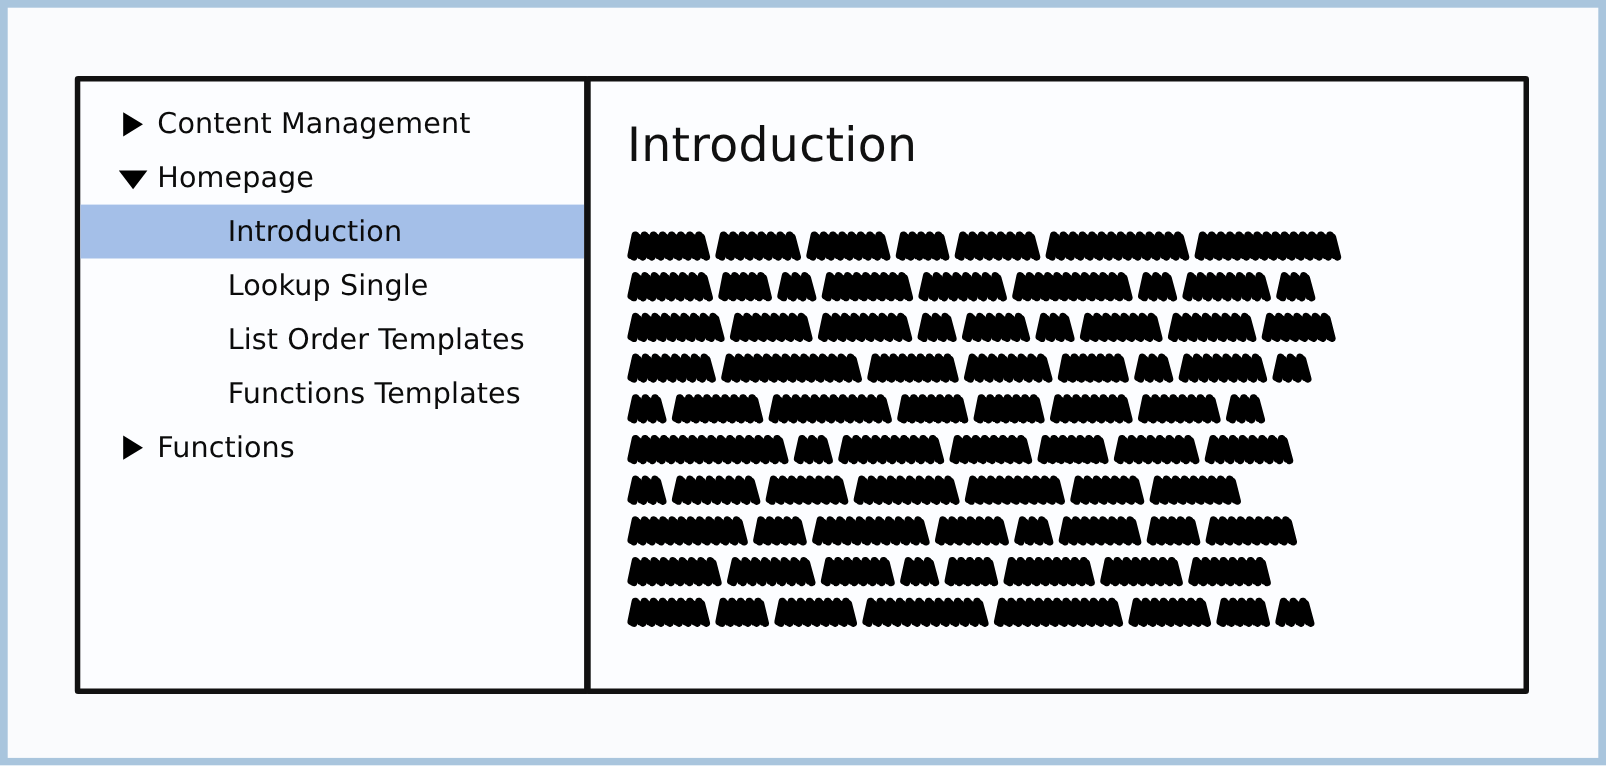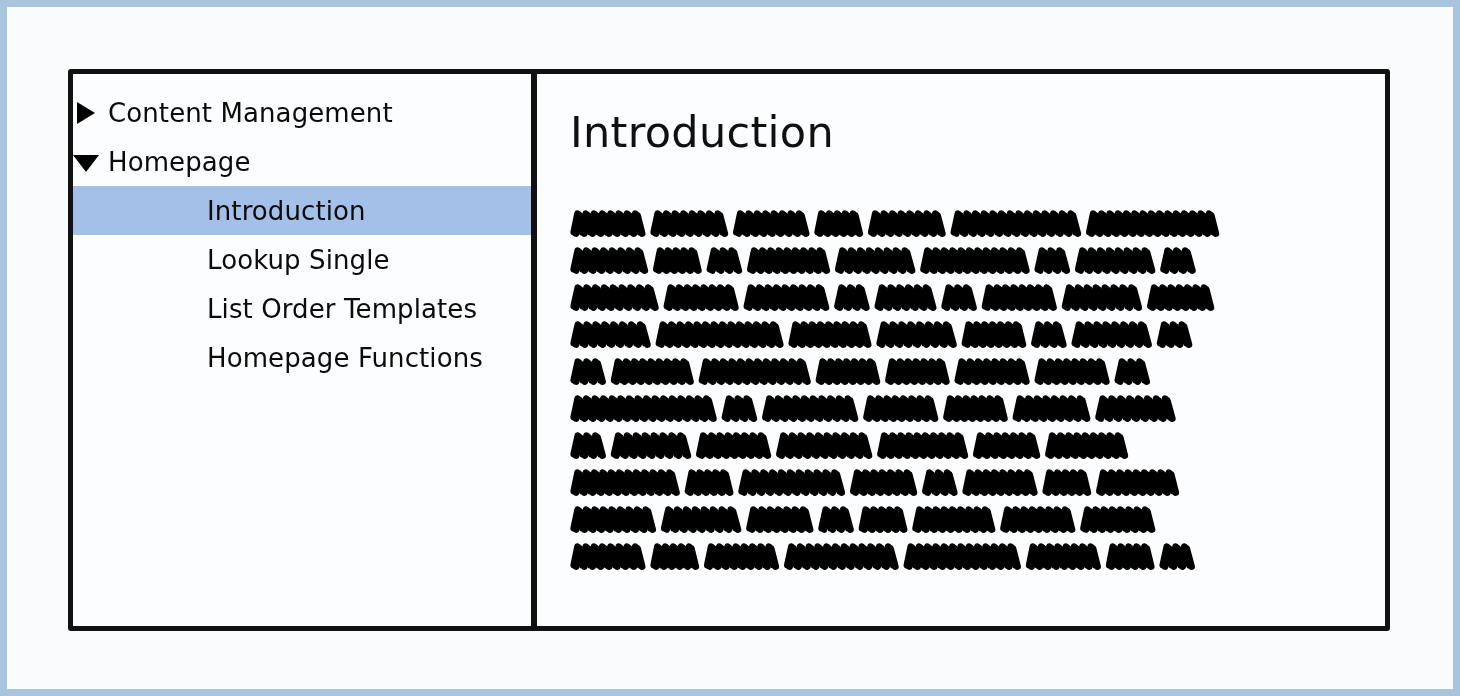--- a/index.html
+++ b/index.html
@@ -55,21 +55,21 @@
 
   .tree-row {
     position: relative;
     display: flex;
     align-items: center;
     height: 49px;
     box-sizing: border-box;
     cursor: default;
   }
 
-  .tree-row.level-0 { }
+  .tree-row.level-0 { padding-left: 35px; }
   .tree-row.level-1 { padding-left: 134px; }
 
   .tree-row.selected {
     background: #a4bfe8;
   }
 
   .disc {
     width: 26px;
     min-width: 26px;
     height: 26px;
@@ -154,21 +154,25 @@
         <div class="tree-row level-1 selected">
           <span class="tree-label">Introduction</span>
         </div>
         <div class="tree-row level-1">
           <span class="tree-label">Lookup Single</span>
         </div>
         <div class="tree-row level-1">
           <span class="tree-label">List Order Templates</span>
         </div>
         <div class="tree-row level-1">
-          <span class="tree-label">Homepage Functions</span>
+          <span class="tree-label">Functions Templates</span>
+        </div>
+        <div class="tree-row level-0">
+          <span class="disc right"></span>
+          <span class="tree-label">Functions</span>
         </div>
       </div>
   </div>
 
   <div class="panel" id="content-panel">
     <div id="content-inner">
       <h1 id="content-title">Introduction</h1>
       <div id="scribble-body">
           <div class="scribble-line">
             <svg width="649.72" height="34" viewBox="0 0 649.72 34" style="display: block; overflow: visible;">

